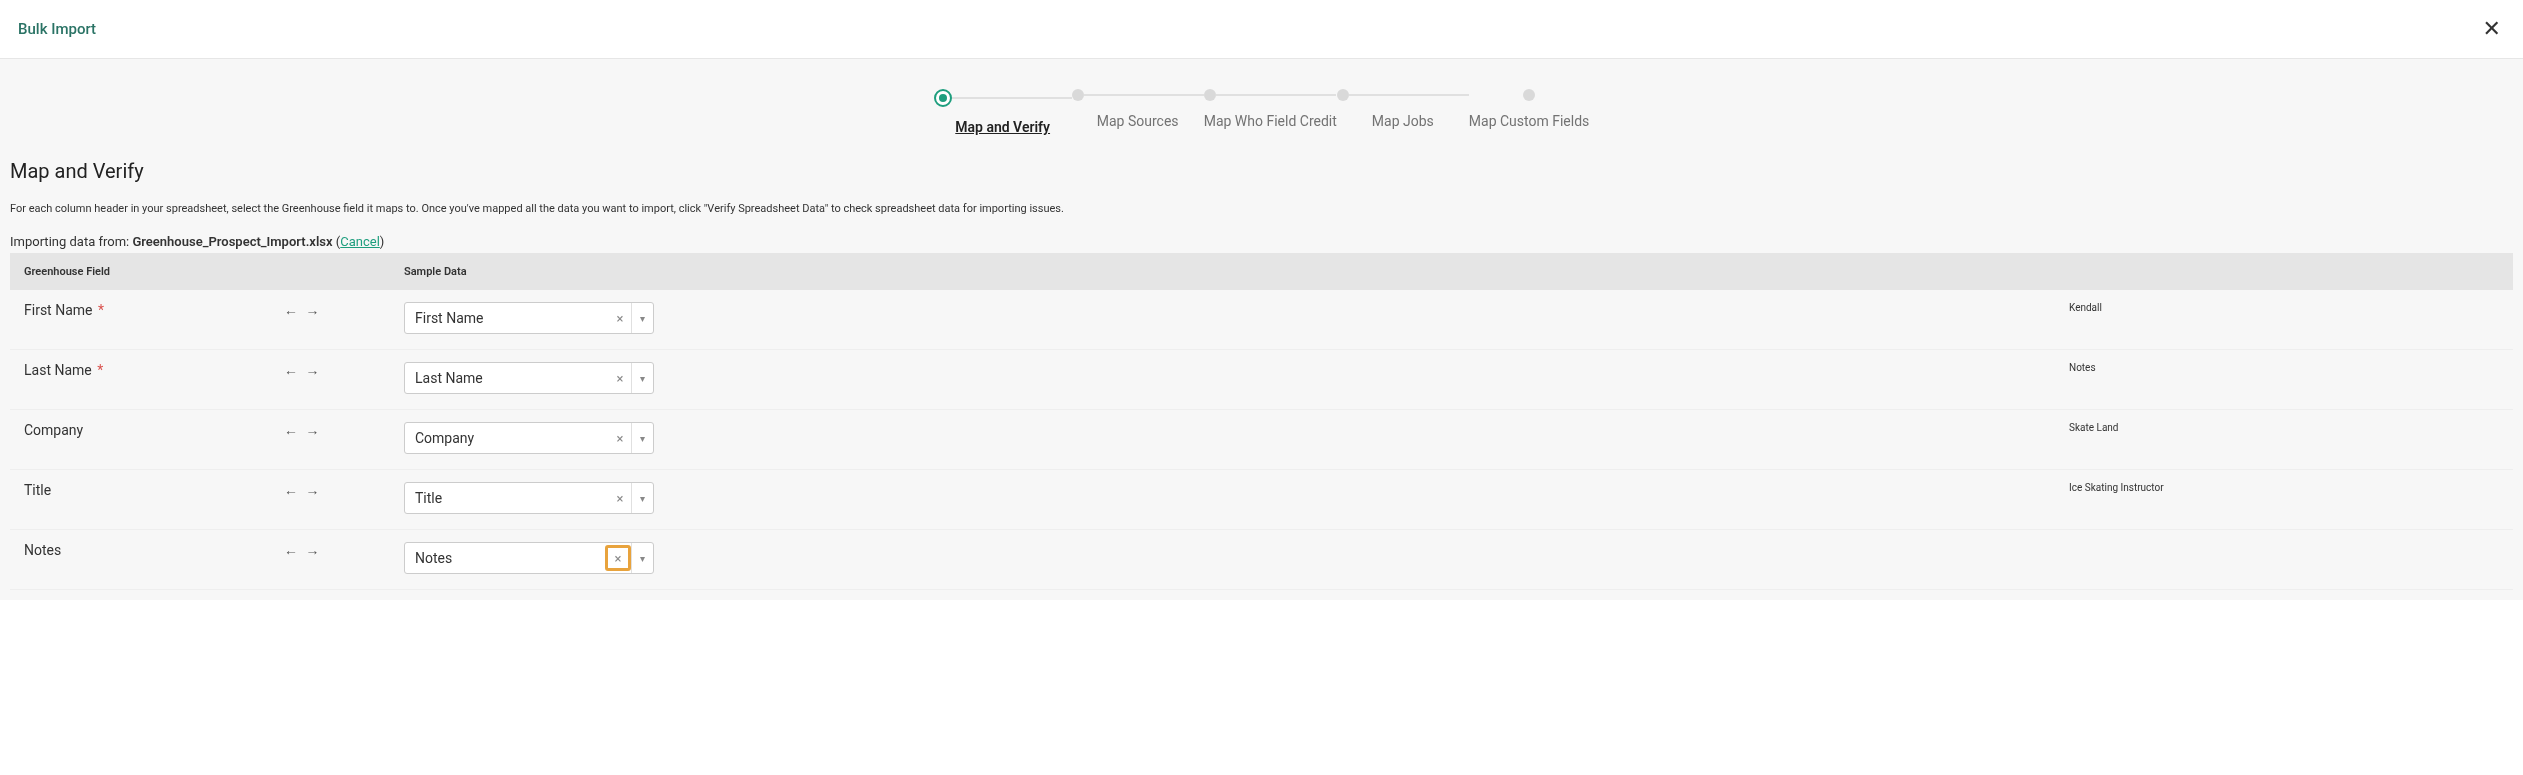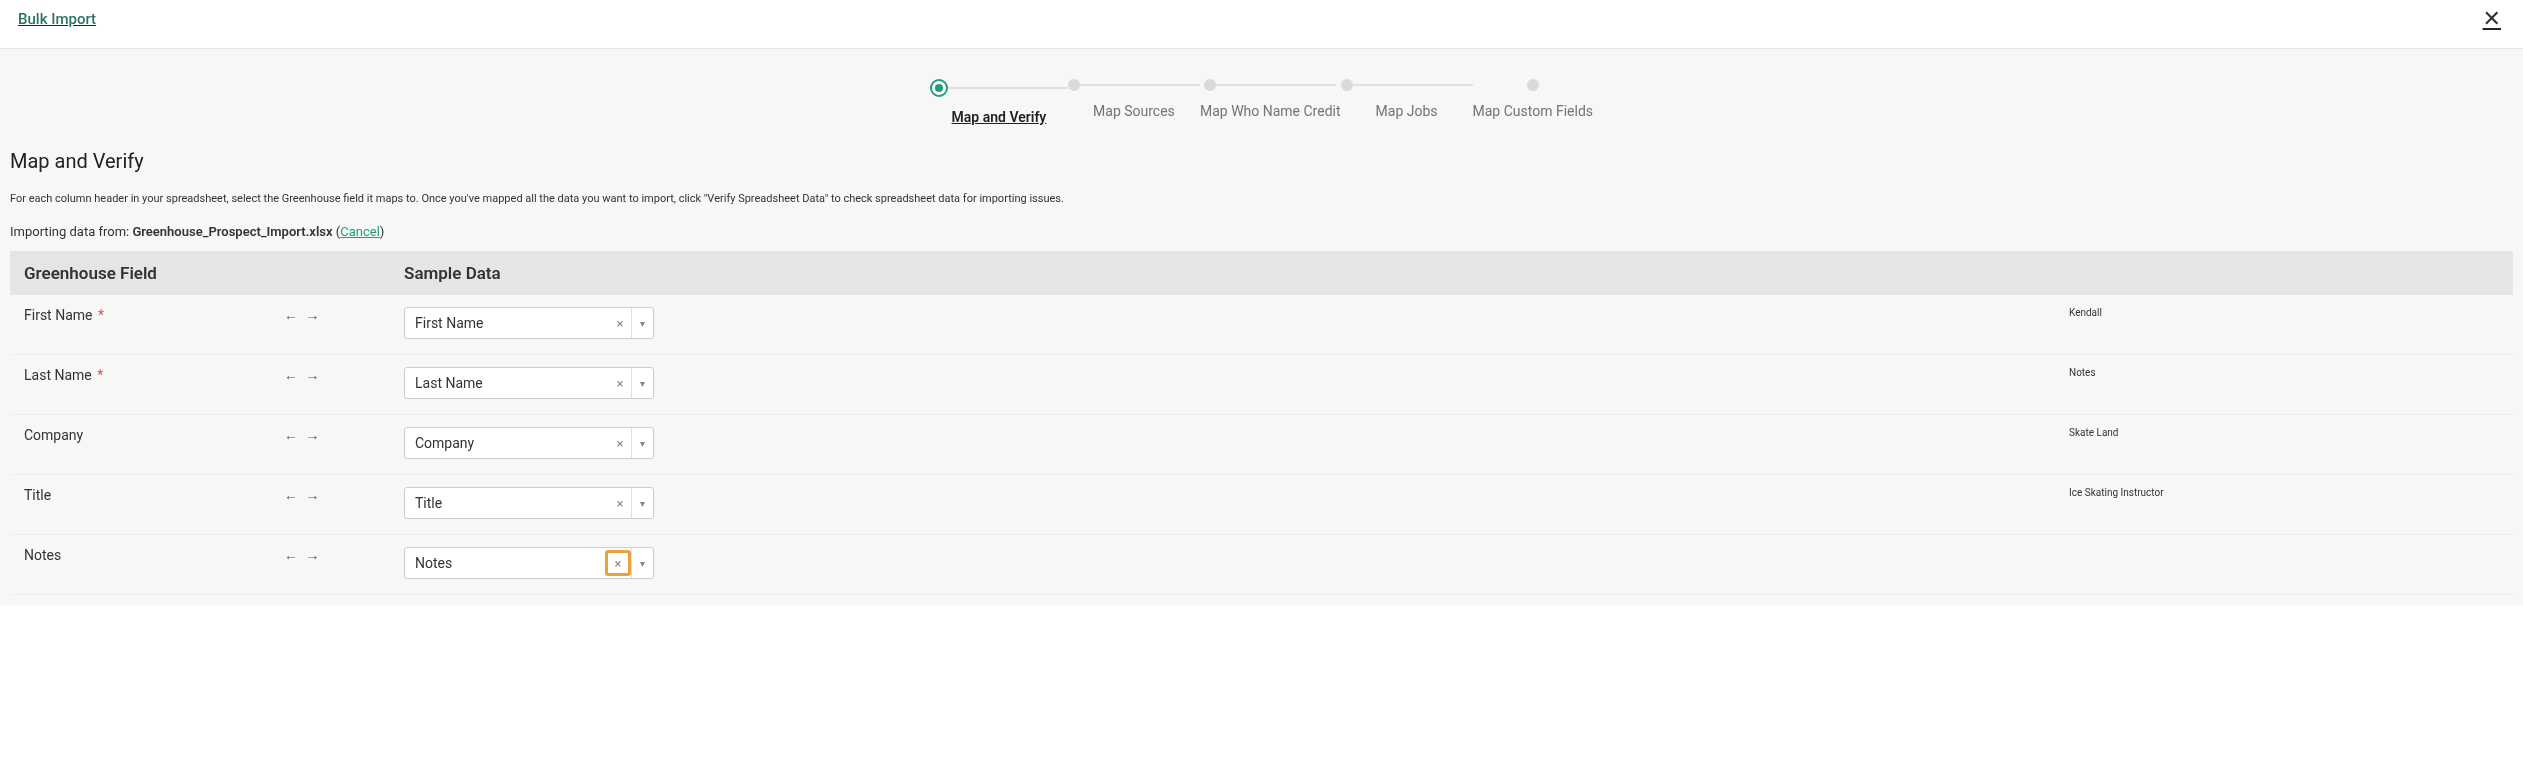--- a/index.html
+++ b/index.html
@@ -1,42 +1,42 @@
 <!DOCTYPE html>
 <html><head>
 <meta charset="utf-8">
 <style>
 * { box-sizing: border-box; margin: 0; padding: 0; }
 body { font-family: -apple-system, BlinkMacSystemFont, "Segoe UI", Roboto, sans-serif; color: #222; background: #fff; }
 
-.header-bar { display: flex; align-items: center; justify-content: space-between; padding: 4px 18px 14px 18px; border-bottom: 1px solid #e6e6e6; text-decoration: underline; }
+.header-bar { display: flex; align-items: center; justify-content: space-between; padding: 14px 18px 14px 18px; border-bottom: 1px solid #e6e6e6; }
 .header-title { font-size: 15px; color: #2a7365; font-weight: 500; }
 .close-icon { cursor: pointer; font-size: 22px; color: #333; padding: 4px; line-height: 1; }
 
 .content-area { background: #f7f7f7; padding: 0 0 0 0; }
 
 .stepper { display: flex; align-items: flex-start; justify-content: center; padding: 30px 0 24px 0; gap: 0; }
 .step { display: flex; flex-direction: column; align-items: center; position: relative; }
 .step-dot-wrap { display: flex; align-items: center; }
 .step-dot { width: 12px; height: 12px; border-radius: 50%; background: #d9d9d9; position: relative; }
 .step-dot.active { width: 18px; height: 18px; border: 2px solid #1e9e7e; background: #fff; display: flex; align-items: center; justify-content: center; }
 .step-dot.active::after { content: ""; width: 8px; height: 8px; border-radius: 50%; background: #1e9e7e; }
 .step-line { height: 2px; width: 120px; background: #e0e0e0; }
 .step-label { margin-top: 12px; font-size: 14px; color: #737373; }
 .step-label.active { color: #222; font-weight: 600; text-decoration: underline; }
 
 .page-body { padding: 0 10px 10px 10px; }
 .page-heading { font-size: 20px; font-weight: 400; color: #222; margin-bottom: 18px; }
 .instruction { font-size: 11px; color: #333; margin-bottom: 18px; line-height: 1.4; }
-.importing-line { font-size: 13px; color: #333; margin-bottom: 12px; }
+.importing-line { font-size: 13px; color: #333; margin-bottom: 4px; }
 .importing-line .fname { font-weight: 600; }
 .importing-line .cancel { color: #1e9e7e; text-decoration: underline; cursor: pointer; }
 
 .map-table { width: 100%; }
-.table-header { display: flex; background: #e5e5e5; padding: 12px 14px; font-size: 17px; font-weight: 600; color: #333; }
+.table-header { display: flex; background: #e5e5e5; padding: 12px 14px; font-size: 11px; font-weight: 600; color: #333; }
 .col-field { width: 260px; flex-shrink: 0; }
 .col-arrows { width: 120px; flex-shrink: 0; }
 .col-header { flex: 1; }
 .col-sample { width: 430px; flex-shrink: 0; }
 
 .table-row { display: flex; padding: 12px 14px; border-bottom: 1px solid #eee; font-size: 14px; min-height: 60px; }
 .field-name { color: #333; }
 .req { color: #d9534f; margin-left: 2px; }
 .arrows { color: #555; font-size: 14px; letter-spacing: 2px; }
 
@@ -70,21 +70,21 @@
         <div class="step-dot"></div>
         <div class="step-line"></div>
       </div>
       <div class="step-label">Map Sources</div>
     </div>
     <div class="step">
       <div class="step-dot-wrap">
         <div class="step-dot"></div>
         <div class="step-line"></div>
       </div>
-      <div class="step-label">Map Who Name Credit</div>
+      <div class="step-label">Map Who Field Credit</div>
     </div>
     <div class="step">
       <div class="step-dot-wrap">
         <div class="step-dot"></div>
         <div class="step-line"></div>
       </div>
       <div class="step-label">Map Jobs</div>
     </div>
     <div class="step">
       <div class="step-dot-wrap">

